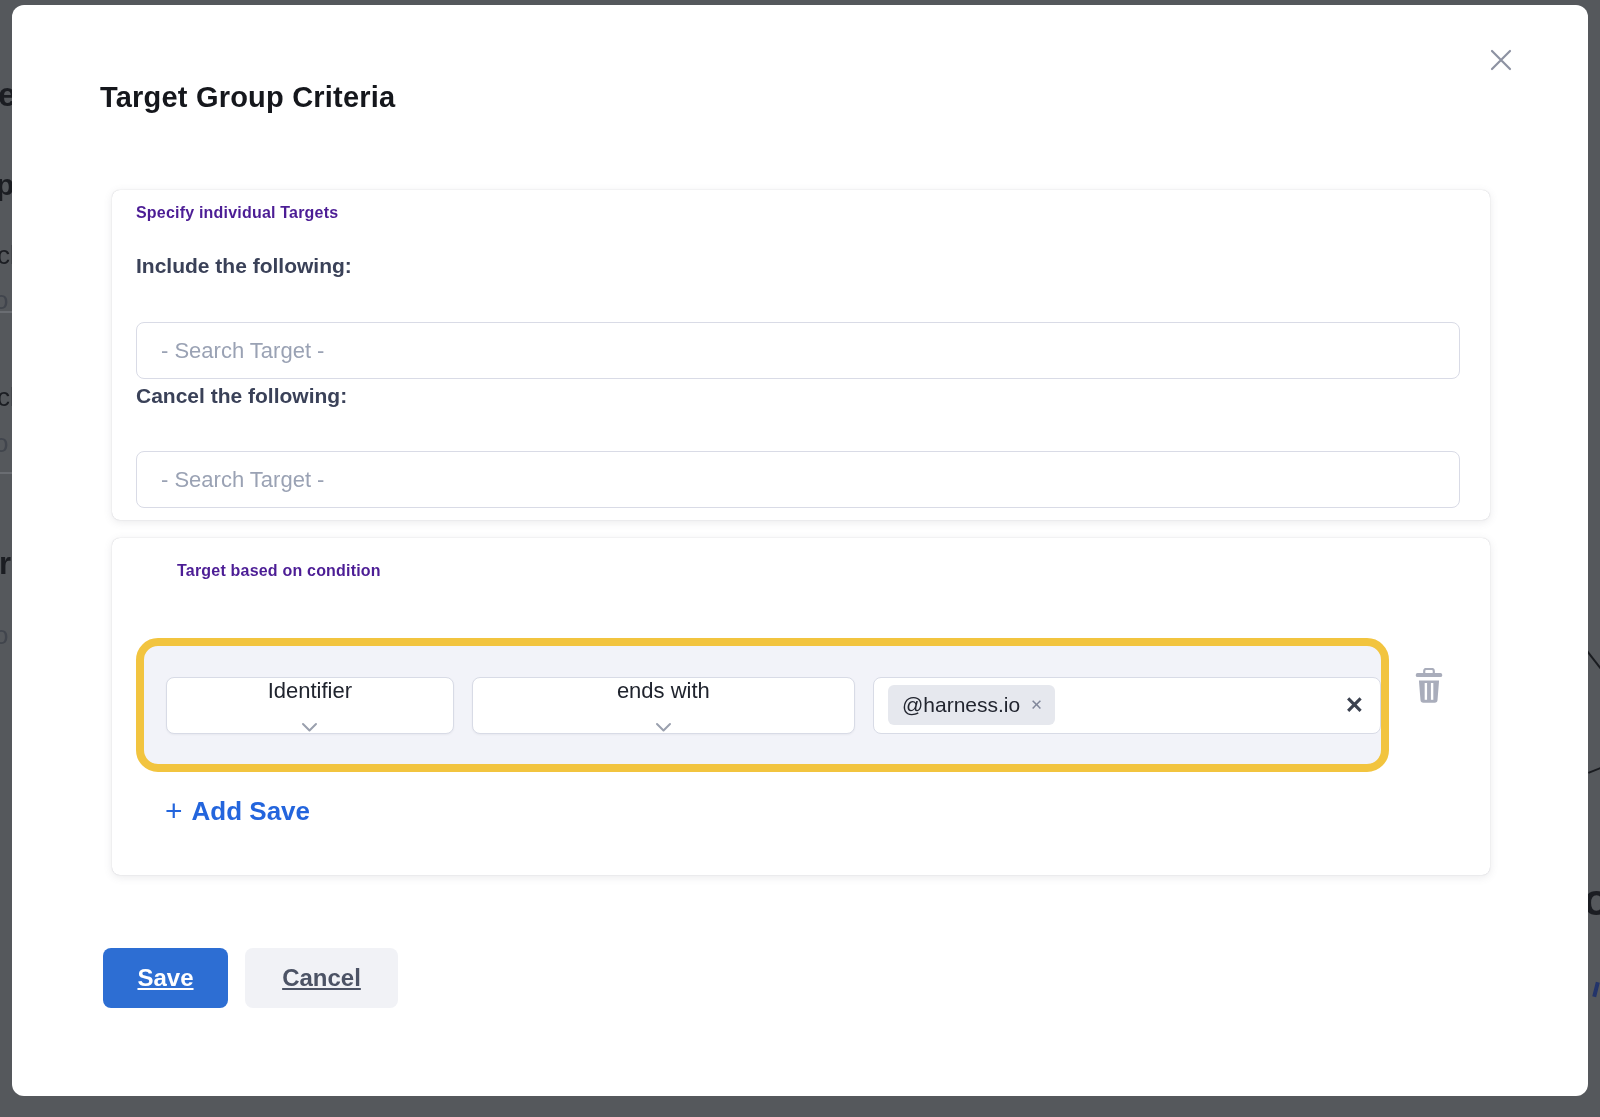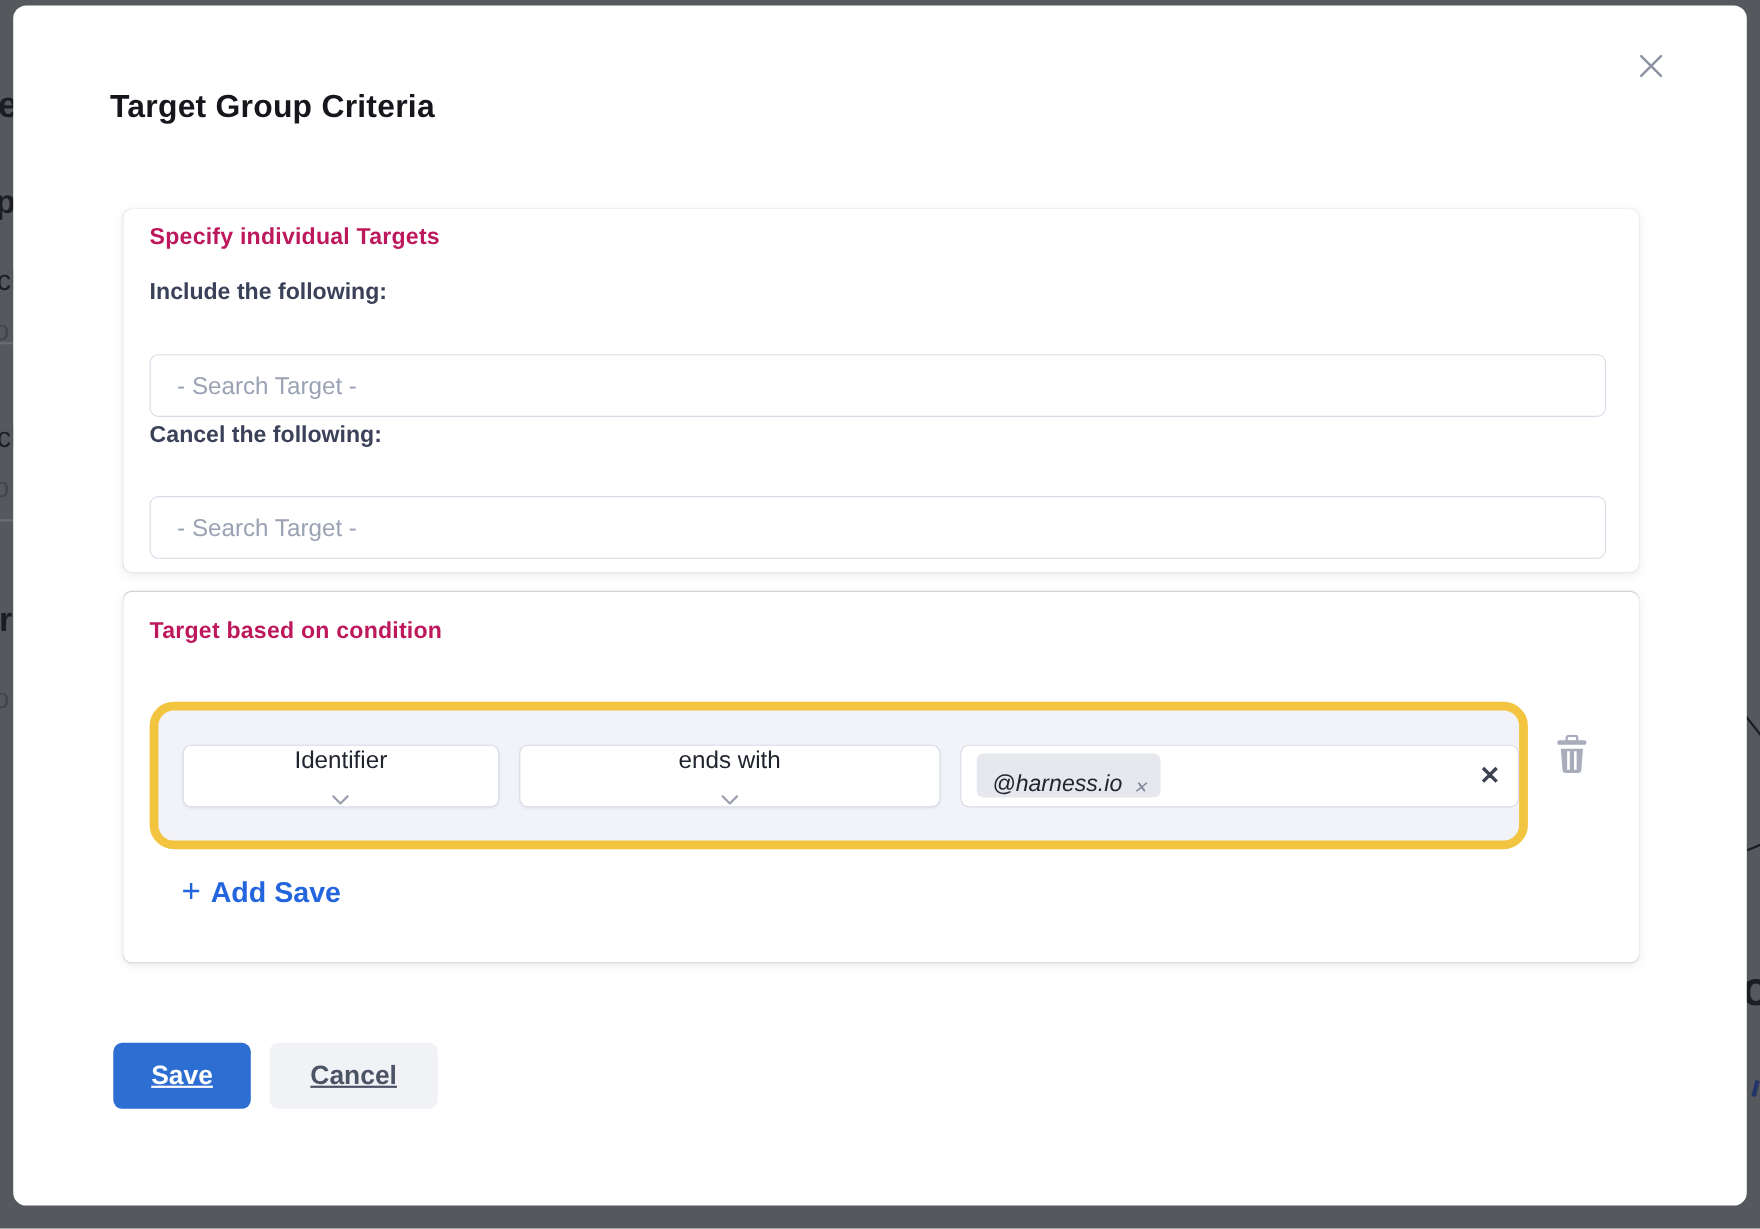--- a/index.html
+++ b/index.html
@@ -39,24 +39,24 @@
   .card {
     position:absolute; left:100px; width:1378px;
     background:#fff; border-radius:8px;
     box-shadow:0 0 1px rgba(40,41,61,.28), 0 2px 8px rgba(96,97,112,.14);
   }
   .card1 { top:185px; height:330px; }
   .card2 { top:533px; height:337px; }
 
   .card-heading {
     position:absolute; left:24px;
-    font-size:21px; font-weight:600; color:#be185d; letter-spacing:.2px;
+    font-size:16px; font-weight:600; color:#4c1d95; letter-spacing:.2px;
   }
   .card1 .card-heading { top:14px; }
-  .card2 .card-heading { top:24px; }
+  .card2 .card-heading { top:24px;margin-left:41px; }
 
   .field-label {
     position:absolute; left:24px;
     font-size:21px; font-weight:700; color:#3a4158;
   }
   .lbl-include { top:64px; }
   .lbl-exclude { top:194px; }
 
   .search-input {
     position:absolute; left:24px; width:1324px; height:57px;
@@ -84,23 +84,23 @@
   .select-box .sel-label { flex:1; }
   .sel-attribute { width:294px; }
   .sel-operator  { width:392px;text-align:center; }
 
   .tag-input {
     width:520px; height:57px; background:#fff; border:1px solid #d8dbe6;
     border-radius:8px; display:flex; align-items:center; padding:0 16px 0 14px;
     cursor:text;
   }
   .chip {
-    display:flex; align-items:flex-end; gap:10px; height:40px;
+    display:flex; align-items:center; gap:10px; height:40px;
     background:#e6e8ee; border-radius:6px; padding:0 12px 0 14px;
-    font-size:21px; color:#22252f;font-style:italic;
+    font-size:21px; color:#22252f;
   }
   .chip-x { font-size:15px; color:#81879a; cursor:pointer; }
   .clear-x {
     margin-left:auto; font-size:23px; font-weight:600; color:#3c4250; cursor:pointer;
   }
 
   .trash-btn {
     position:absolute; left:1301px; top:130px; width:32px; height:36px; cursor:pointer;
   }
 

